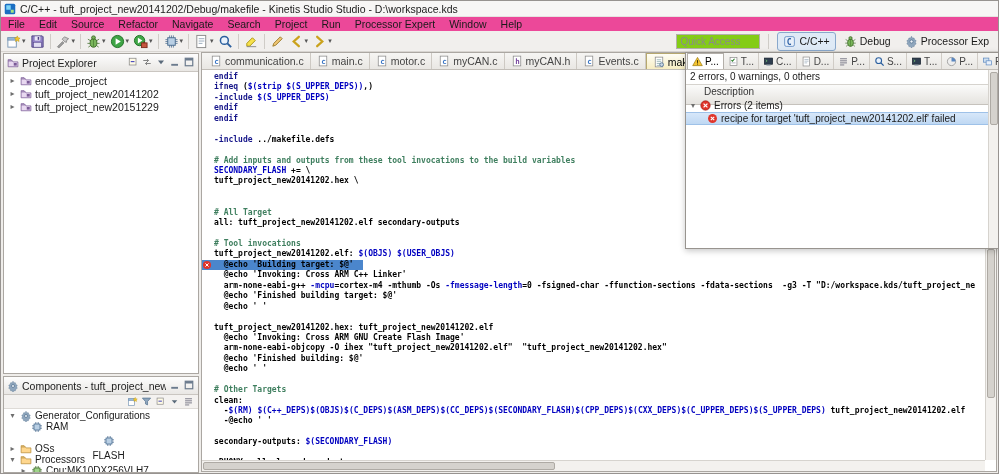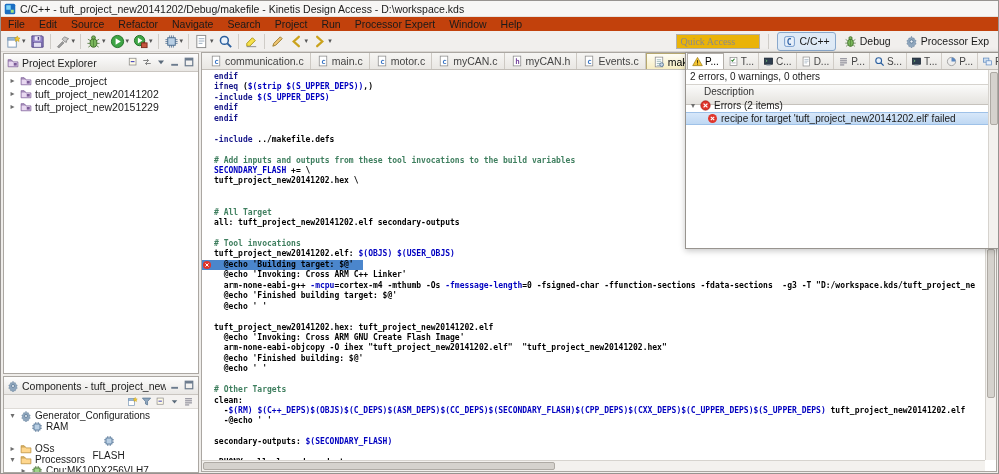--- a/index.html
+++ b/index.html
@@ -4,30 +4,30 @@
 <style>
   *{margin:0;padding:0;box-sizing:border-box;}
   html,body{background:#888;}
   body{font-family:"Liberation Sans",sans-serif;}
   .app{position:relative;width:999px;height:474px;background:#efedea;border:1px solid #979390;overflow:hidden;color:#1a1a1a;}
 
   
   .titlebar{position:absolute;left:0;top:0;right:0;height:16px;background:#f7f6f5;display:flex;align-items:center;gap:4px;padding-left:3px;border-bottom:1px solid #e6e3e0;}
   .titlebar .icn{width:12px;height:12px;}
   .wtitle{font-size:10.5px;white-space:nowrap;overflow:hidden;}
-  .menubar{position:absolute;left:0;top:16px;right:0;height:14px;background:#c2410c;display:flex;align-items:center;}
+  .menubar{position:absolute;left:0;top:16px;right:0;height:14px;background:#ec4899;display:flex;align-items:center;}
   .mitem{padding:0 7px;font-size:10.5px;line-height:14px;cursor:default;}
   .toolbar{position:absolute;left:0;top:30px;right:0;height:21px;background:#f1efed;border-bottom:1px solid #d8d5d1;display:flex;align-items:center;padding:0 3px;overflow:hidden;}
   .tbtn{display:inline-flex;align-items:center;height:18px;padding:1px 2px;border-radius:2px;}
   .icn{display:inline-block;width:15px;height:15px;flex:0 0 auto;}
   .icn svg{width:100%;height:100%;display:block;}
   .dd{font-size:7px;color:#555;margin-left:1px;line-height:8px;}
   .tsep{width:1px;height:15px;background:#cfccc7;margin:0 3px;display:inline-block;}
   .tb-right{margin-left:auto;display:flex;align-items:center;gap:5px;}
-  .qa{width:84px;height:15px;font-size:10px;border:1px solid #b3b0ab;background:#eab308;padding:0 3px;font-family:Liberation Serif, serif;color:#444;}
+  .qa{width:84px;height:15px;font-size:10px;border:1px solid #b3b0ab;background:#84cc16;padding:0 3px;font-family:Liberation Sans, sans-serif;color:#444;}
   .qa::placeholder{color:#8a8a8a;}
   .pbtn{display:flex;align-items:center;gap:3px;height:19px;padding:0 5px;border-radius:3px;white-space:nowrap;border:1px solid transparent;}
   .pbtn .icn{width:13px;height:13px;}
   .pbtn.active{background:#dfeaf6;border-color:#89a8cc;}
   .plabel{font-size:10.5px;}
 
   
   .view{position:absolute;background:#fff;border:1px solid #aba7a2;border-radius:0;overflow:hidden;}
   .vhead{height:18px;background:linear-gradient(#fdfdfd,#e9e7e4);border-bottom:1px solid #cac6c1;display:flex;align-items:center;gap:3px;padding:0 3px;}
   .vhead .icn{width:12px;height:12px;}
@@ -89,21 +89,21 @@
 <div class="app">
 
   <div class="titlebar">
     <span class="icn" id="appicon">
         <svg viewBox="0 0 16 16">
           <rect x="1" y="1" width="14" height="14" rx="2" fill="#1b6ec2"></rect>
           <rect x="3" y="3" width="6" height="6" fill="#7fd4f5"></rect>
           <rect x="9" y="9" width="4" height="4" fill="#a5e37d"></rect>
         </svg>
       </span>
-    <span class="wtitle">C/C++ - tuft_project_new20141202/Debug/makefile - Kinetis Design Access - D:\workspace.kds</span>
+    <span class="wtitle">C/C++ - tuft_project_new20141202/Debug/makefile - Kinetis Studio Studio - D:\workspace.kds</span>
   </div>
 
   <div class="menubar">
       <div class="mitem">File</div>
       <div class="mitem">Edit</div>
       <div class="mitem">Source</div>
       <div class="mitem">Refactor</div>
       <div class="mitem">Navigate</div>
       <div class="mitem">Search</div>
       <div class="mitem">Project</div>

